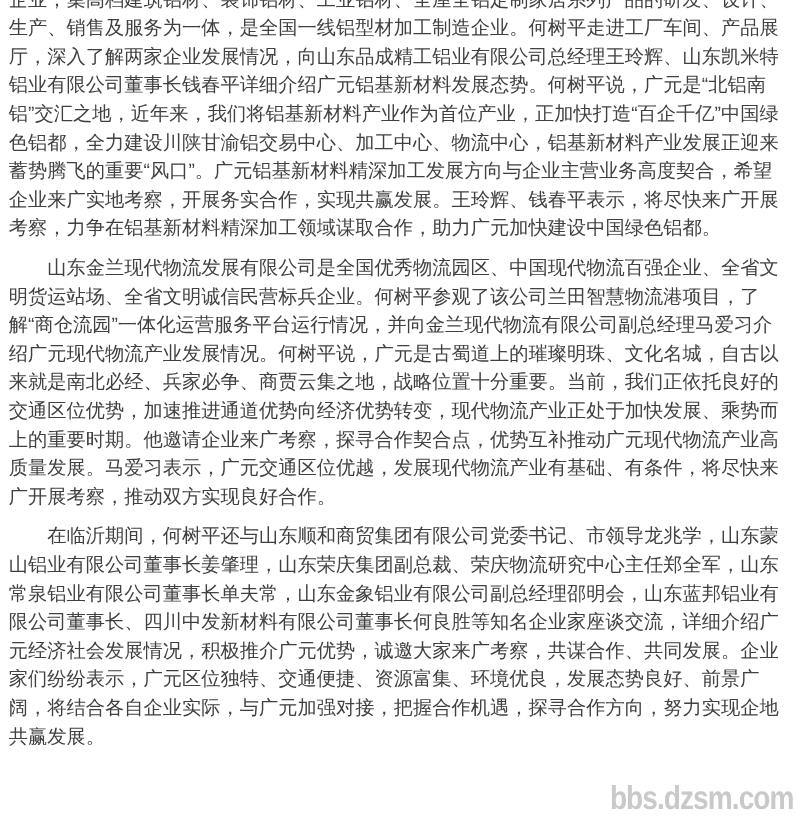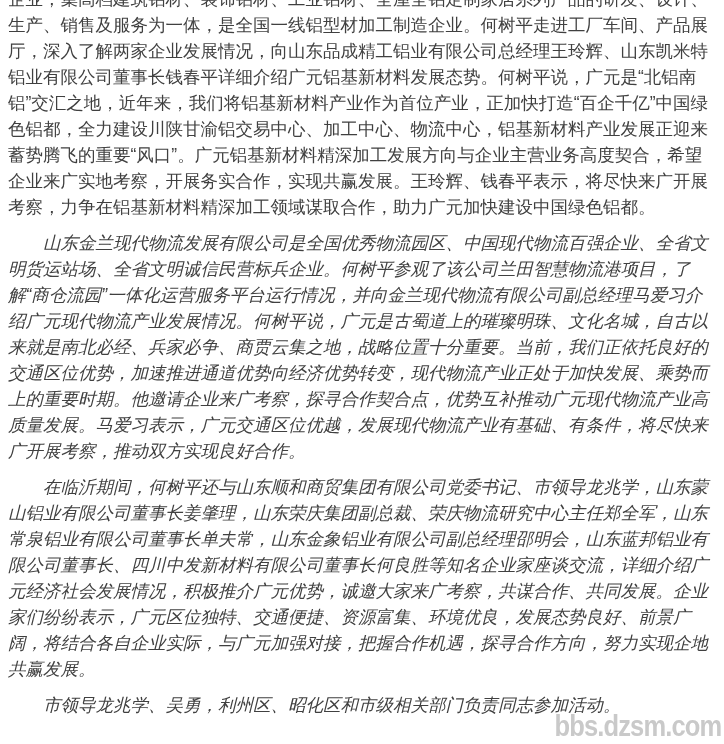--- a/index.html
+++ b/index.html
@@ -28,21 +28,20 @@
     line-height: 26px;
     color: #404040;
     text-align: left;
   }
   .article p {
     margin: 0 0 10px 0;
     word-break: break-all;
   }
   .article p.indent {
     text-indent: 2em;
-    font-style: italic;
   }
   .watermark {
     position: absolute;
     right: 3px;
     bottom: 1px;
     font-family: "Liberation Sans", "DejaVu Sans", sans-serif;
     font-size: 30px;
     font-weight: bold;
     letter-spacing: -1px;
     white-space: nowrap;
@@ -52,17 +51,16 @@
   }
 </style>
 </head>
 <body>
 
 <div class="page">
   <div class="article">
     <p>企业，集高档建筑铝材、装饰铝材、工业铝材、全屋全铝定制家居系列产品的研发、设计、生产、销售及服务为一体，是全国一线铝型材加工制造企业。何树平走进工厂车间、产品展厅，深入了解两家企业发展情况，向山东品成精工铝业有限公司总经理王玲辉、山东凯米特铝业有限公司董事长钱春平详细介绍广元铝基新材料发展态势。何树平说，广元是“北铝南铝”交汇之地，近年来，我们将铝基新材料产业作为首位产业，正加快打造“百企千亿”中国绿色铝都，全力建设川陕甘渝铝交易中心、加工中心、物流中心，铝基新材料产业发展正迎来蓄势腾飞的重要“风口”。广元铝基新材料精深加工发展方向与企业主营业务高度契合，希望企业来广实地考察，开展务实合作，实现共赢发展。王玲辉、钱春平表示，将尽快来广开展考察，力争在铝基新材料精深加工领域谋取合作，助力广元加快建设中国绿色铝都。</p>
     <p class="indent">山东金兰现代物流发展有限公司是全国优秀物流园区、中国现代物流百强企业、全省文明货运站场、全省文明诚信民营标兵企业。何树平参观了该公司兰田智慧物流港项目，了解“商仓流园”一体化运营服务平台运行情况，并向金兰现代物流有限公司副总经理马爱习介绍广元现代物流产业发展情况。何树平说，广元是古蜀道上的璀璨明珠、文化名城，自古以来就是南北必经、兵家必争、商贾云集之地，战略位置十分重要。当前，我们正依托良好的交通区位优势，加速推进通道优势向经济优势转变，现代物流产业正处于加快发展、乘势而上的重要时期。他邀请企业来广考察，探寻合作契合点，优势互补推动广元现代物流产业高质量发展。马爱习表示，广元交通区位优越，发展现代物流产业有基础、有条件，将尽快来广开展考察，推动双方实现良好合作。</p>
     <p class="indent">在临沂期间，何树平还与山东顺和商贸集团有限公司党委书记、市领导龙兆学，山东蒙山铝业有限公司董事长姜肇理，山东荣庆集团副总裁、荣庆物流研究中心主任郑全军，山东常泉铝业有限公司董事长单夫常，山东金象铝业有限公司副总经理邵明会，山东蓝邦铝业有限公司董事长、四川中发新材料有限公司董事长何良胜等知名企业家座谈交流，详细介绍广元经济社会发展情况，积极推介广元优势，诚邀大家来广考察，共谋合作、共同发展。企业家们纷纷表示，广元区位独特、交通便捷、资源富集、环境优良，发展态势良好、前景广阔，将结合各自企业实际，与广元加强对接，把握合作机遇，探寻合作方向，努力实现企地共赢发展。</p>
-    <p class="indent">市领导龙兆学、吴勇，利州区、昭化区和市级相关部门负责同志参加活动。</p>
   </div>
 
   <div class="watermark" style="color: rgb(201, 201, 201);">bbs.dzsm.com</div>
 </div>
 
 </body></html>

